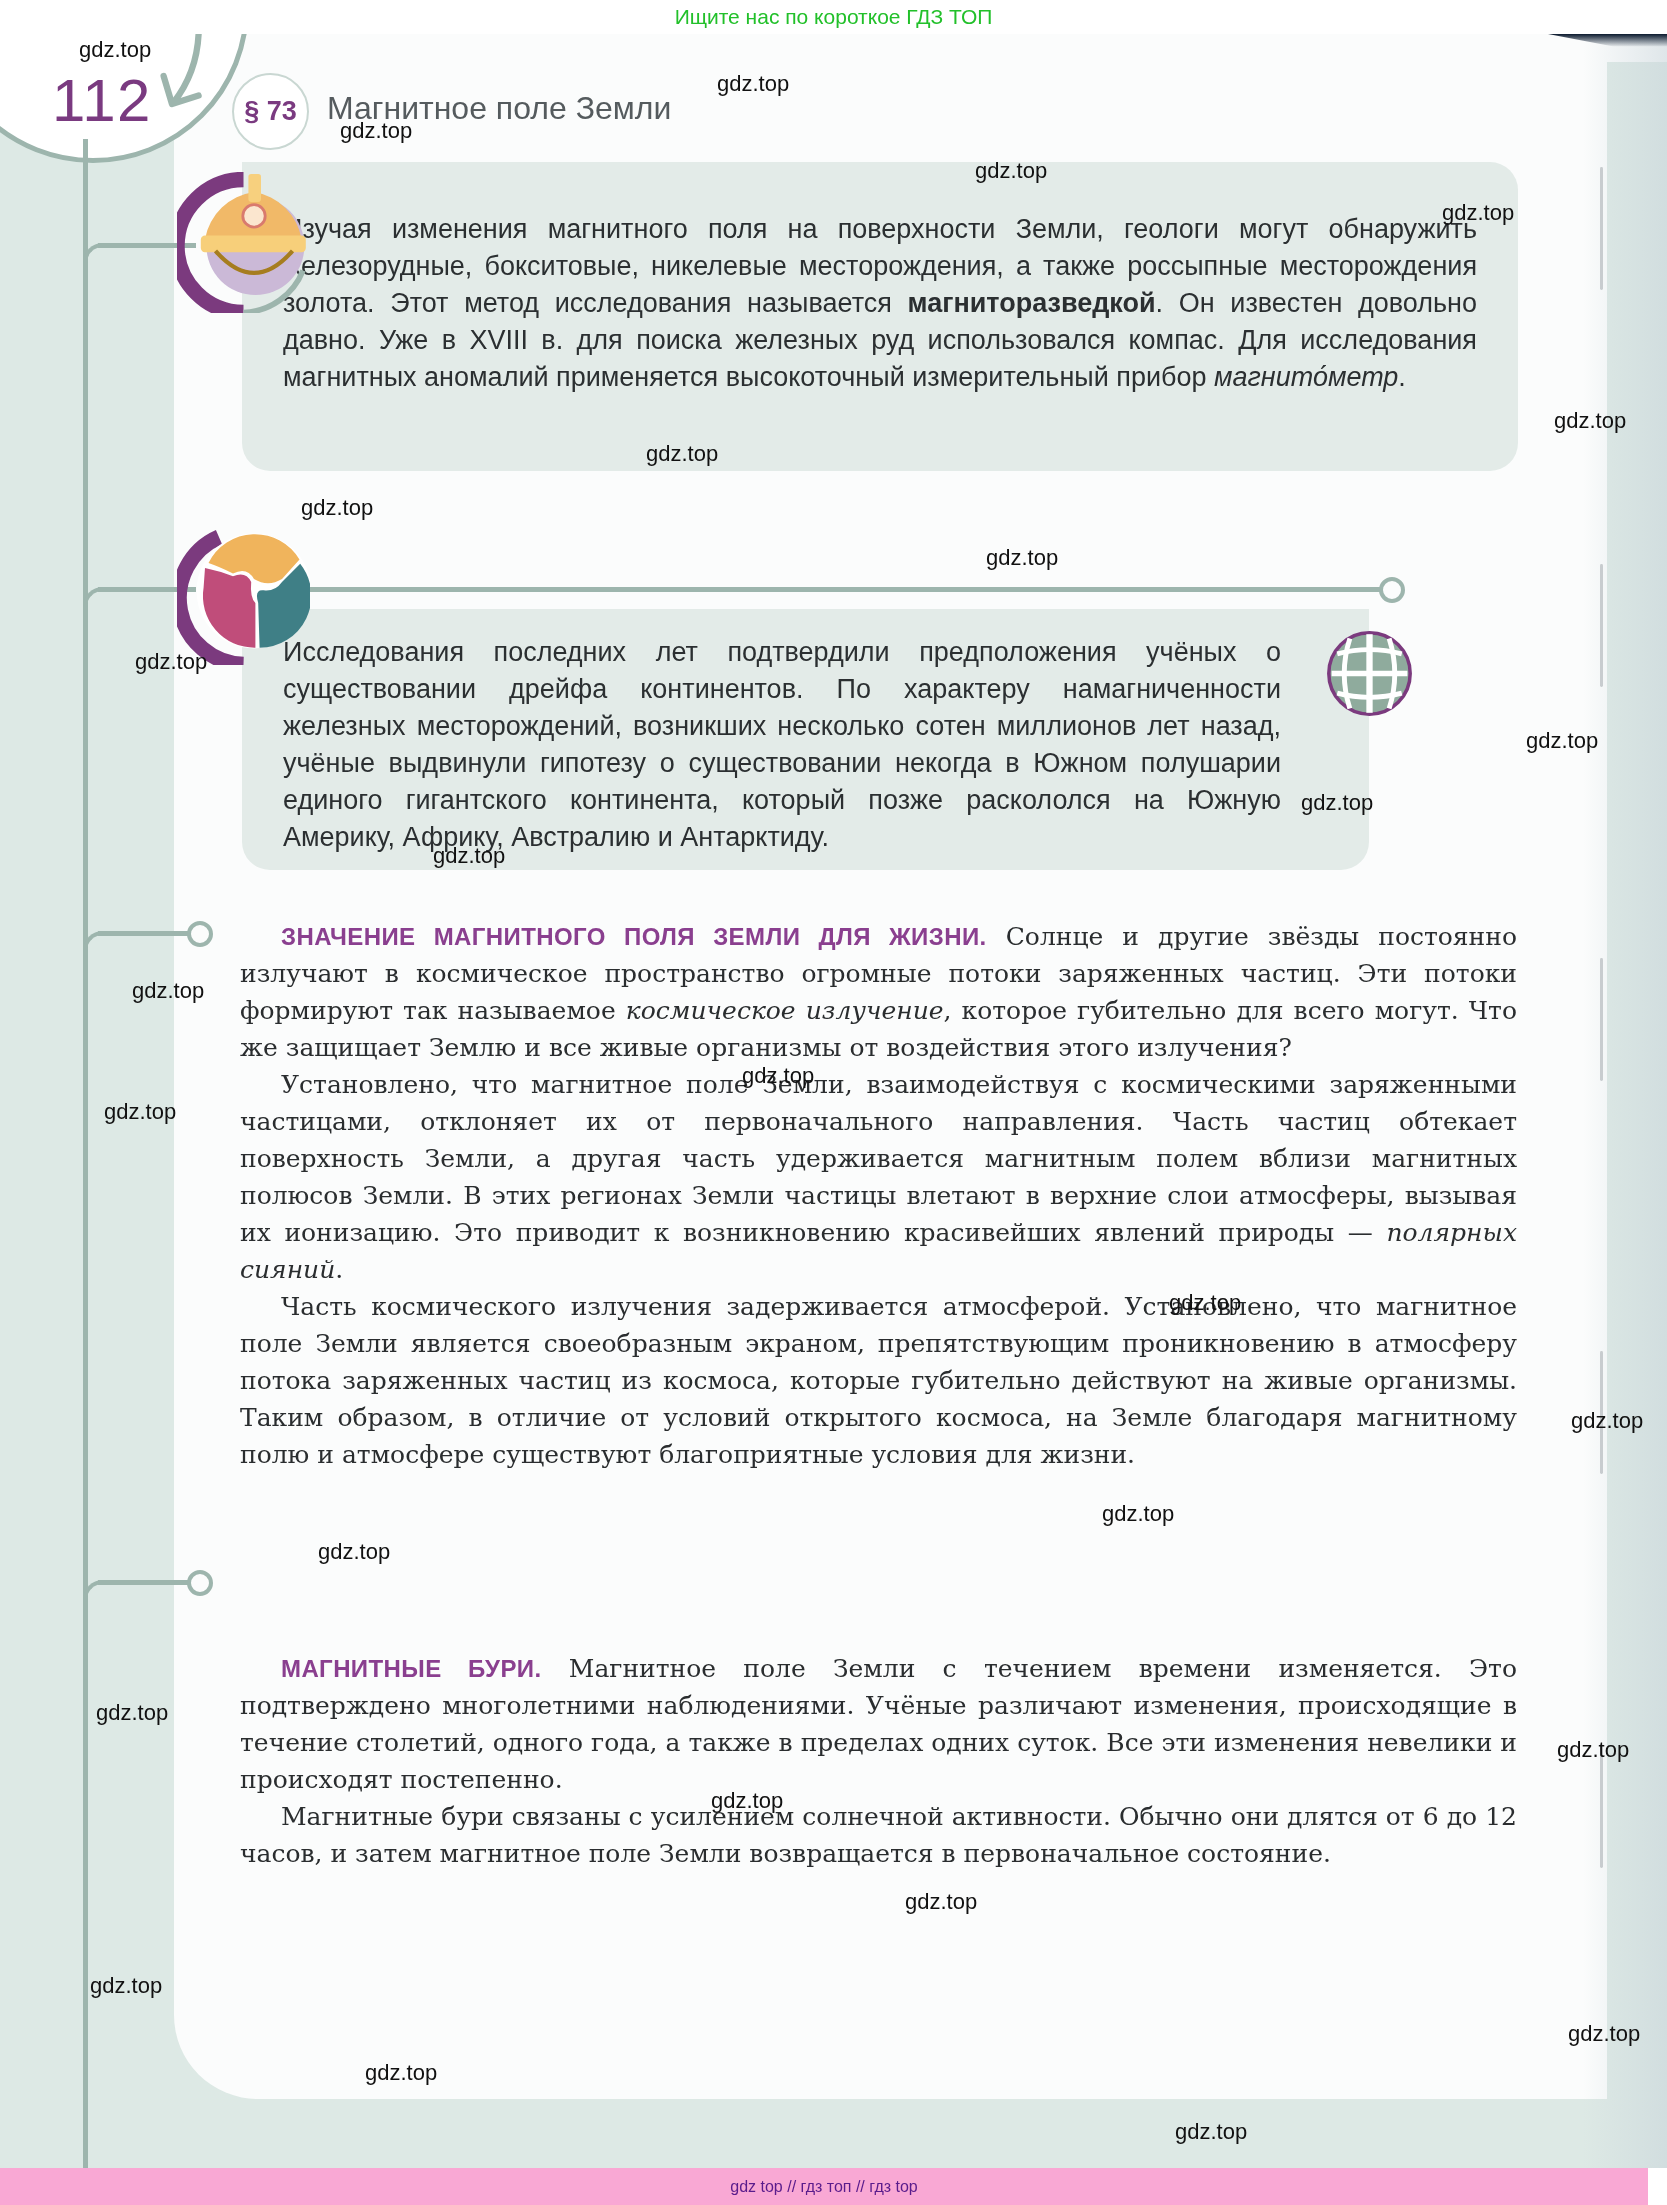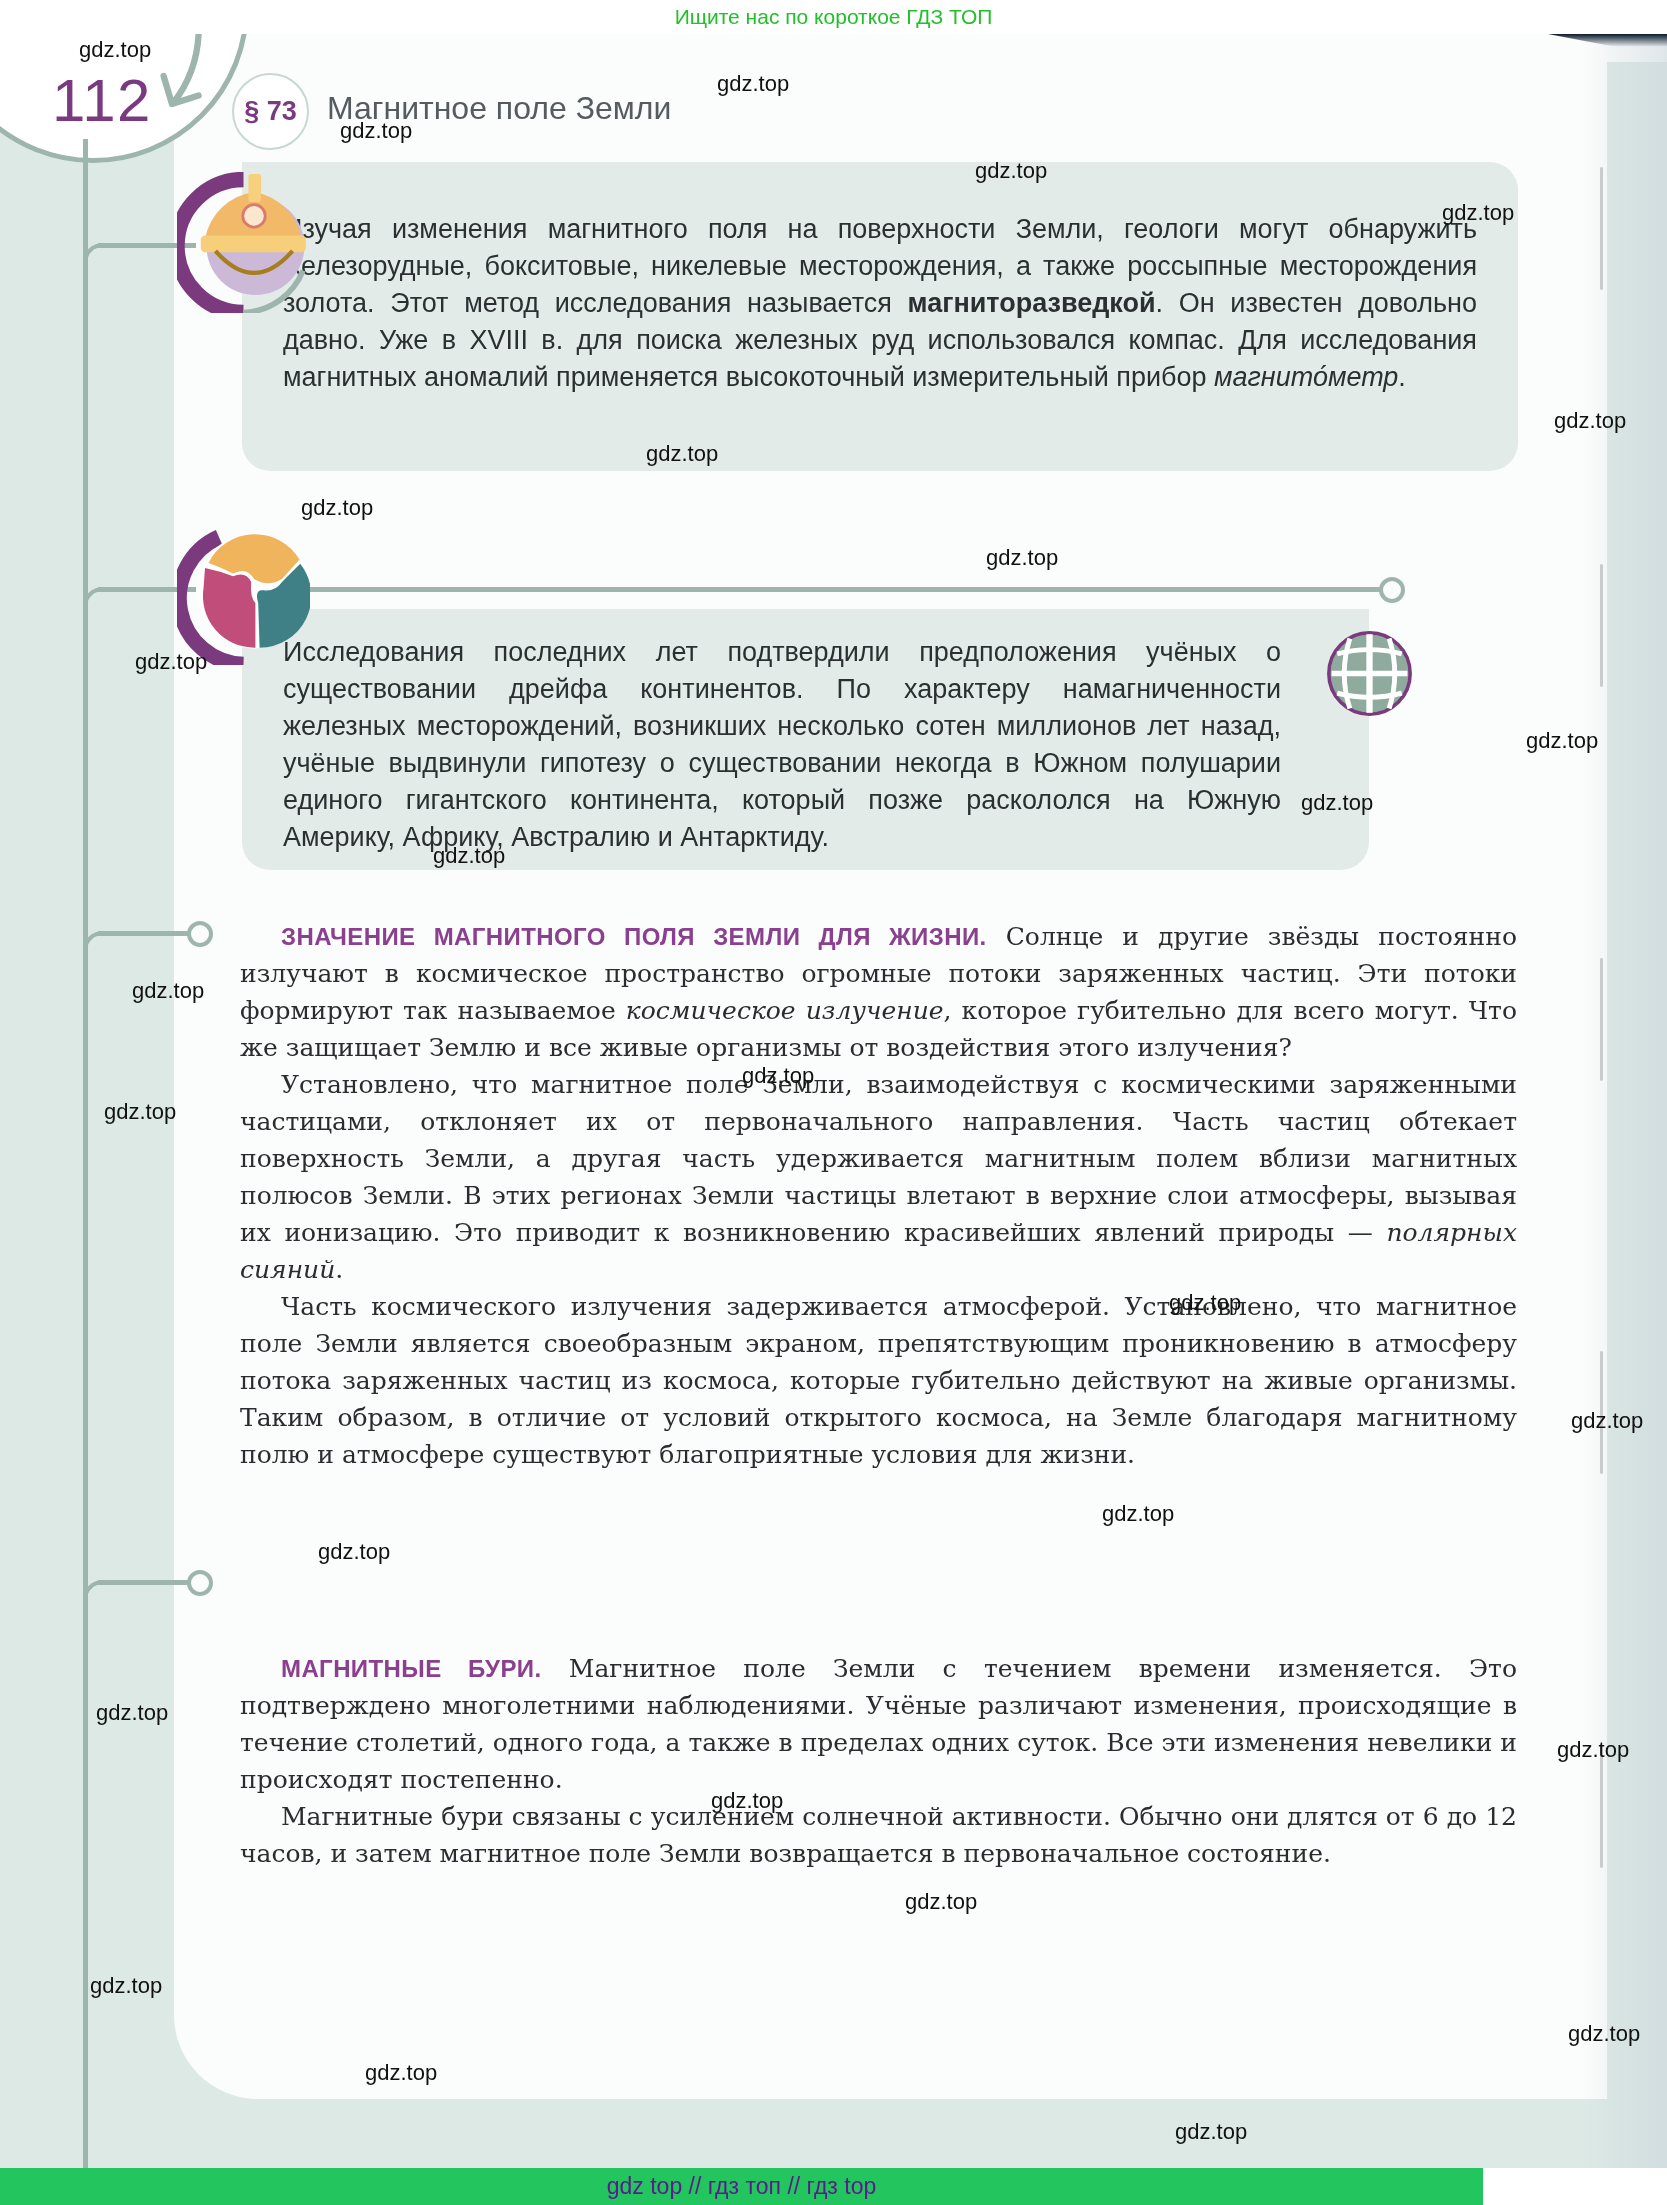--- a/index.html
+++ b/index.html
@@ -8,23 +8,23 @@
     background: #ffffff;
     font-family: "Liberation Sans", sans-serif;
   }
   .top-banner {
     position: absolute; left: 0; top: 0; width: 1667px; height: 34px;
     background: #ffffff; text-align: center;
     font-family: "Liberation Sans", sans-serif; font-size: 21px; line-height: 34px;
     color: #22c02a;
   }
   .bottom-banner {
-    position: absolute; left: 0; top: 2168px; width: 1483px; height: 37px;
-    background: #22c55e; text-align: center;
-    font-family: "Liberation Sans", sans-serif; font-size: 23px; line-height: 37px;
+    position: absolute; left: 0; top: 2168px; width: 1648px; height: 37px;
+    background: #f9a8d4; text-align: center;
+    font-family: "Liberation Sans", sans-serif; font-size: 16px; line-height: 37px;
     color: #5a1c8c;
   }
   .page {
     position: absolute; left: 0; top: 34px; width: 1667px; height: 2134px;
     background: #dde9e5; overflow: hidden;
   }
   
   .panel {
     position: absolute; left: 174px; top: 0; width: 1433px; height: 2065px;
     background: #fbfcfc;

